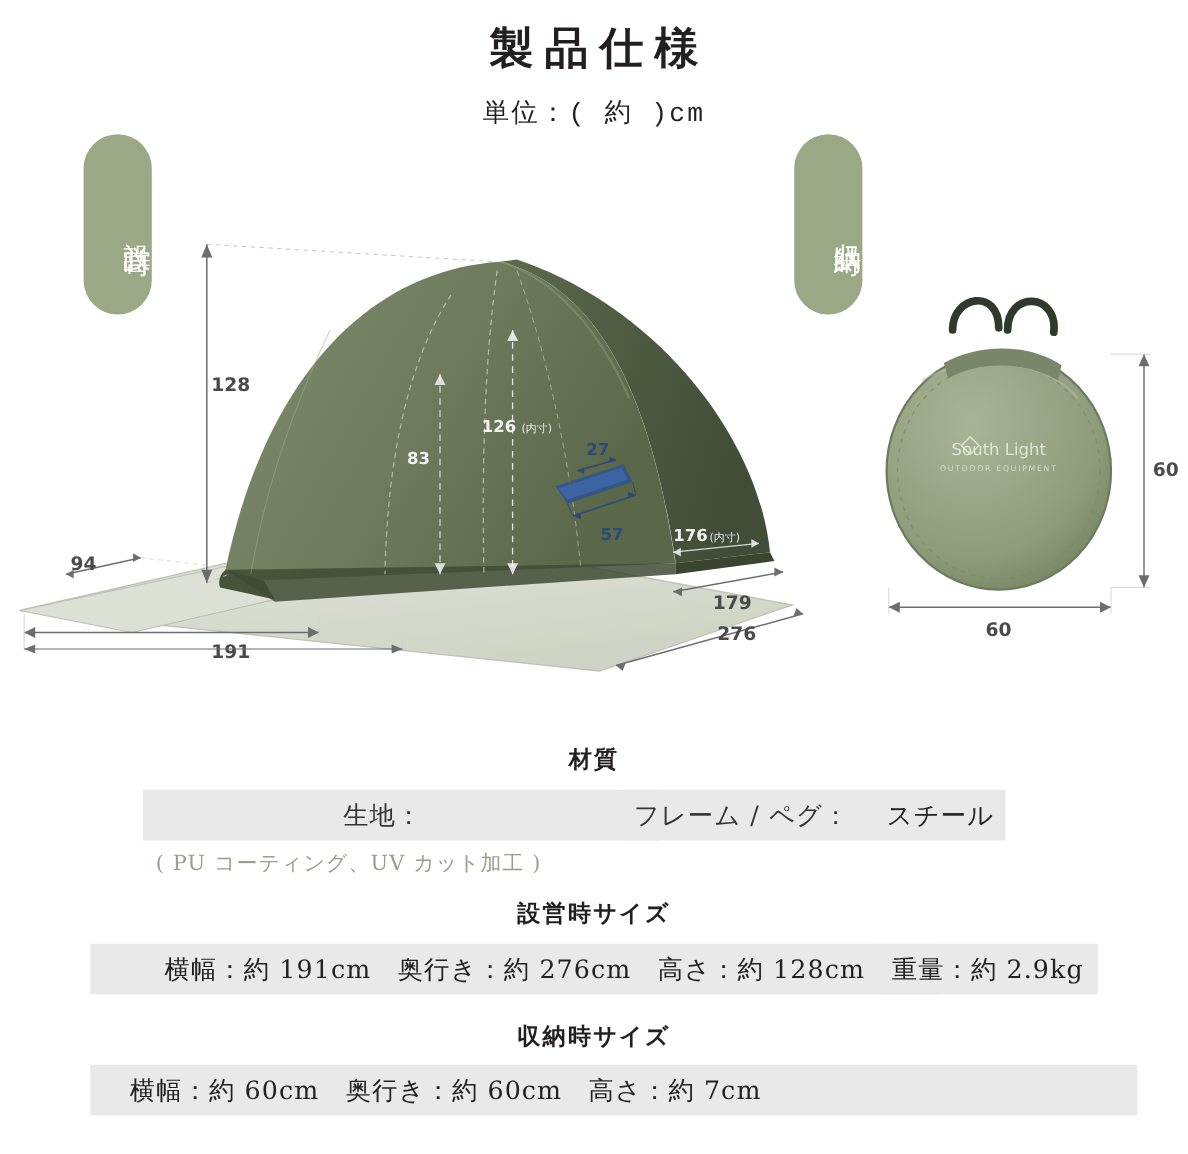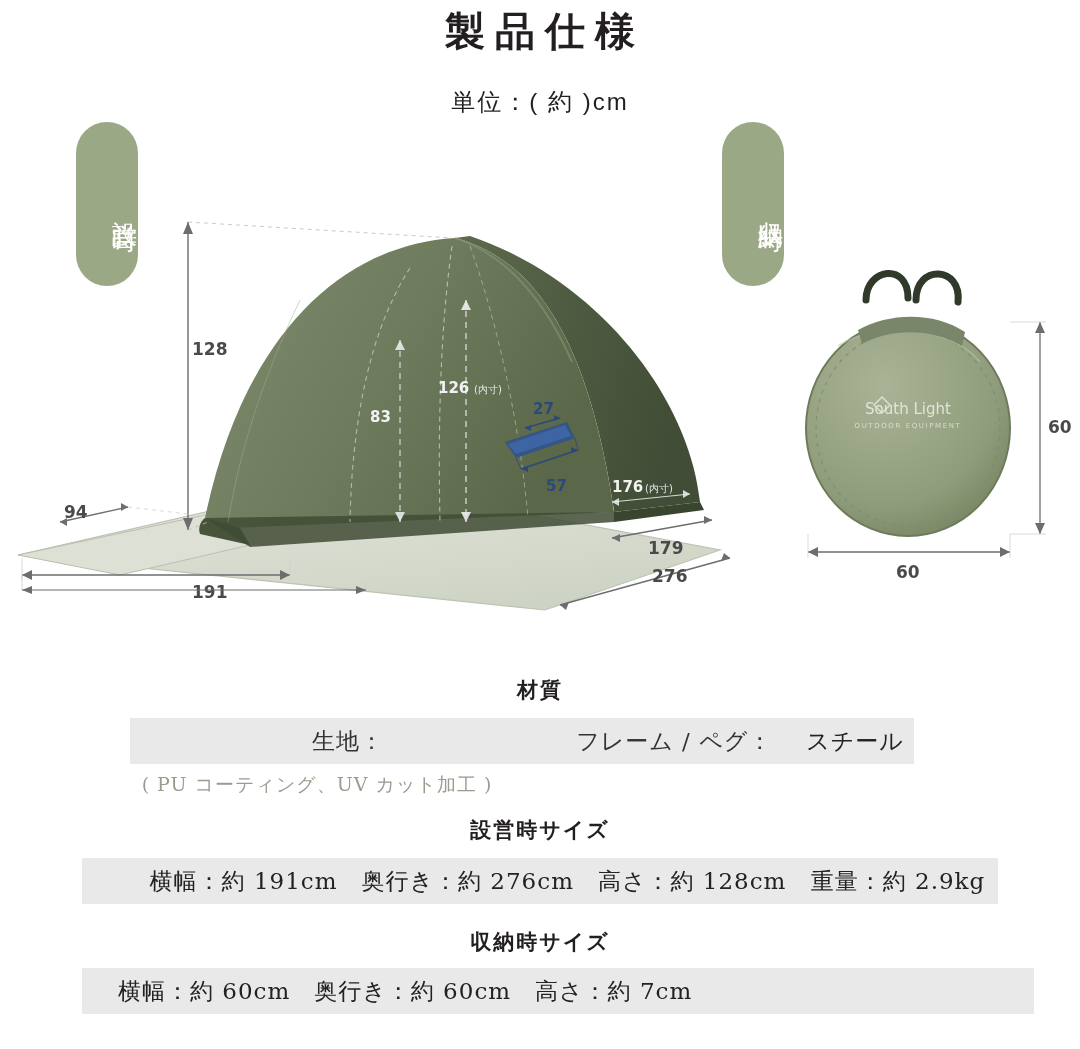--- a/index.html
+++ b/index.html
@@ -12,39 +12,39 @@
     height: 1049px;
     position: relative;
     font-family: "Liberation Serif", serif;
     color: #231f20;
     overflow: hidden;
   }
 
   
   .page-title {
     position: absolute;
-    top: 4px;
+    top: 16px;
     left: 0;
     width: 1080px;
     text-align: center;
     font-size: 40px;
     font-weight: bold;
     letter-spacing: 10px;
     text-indent: 10px;
     font-family: "DejaVu Serif", serif;
   }
   .unit-note {
     position: absolute;
     top: 86px;
     left: 0;
     width: 1080px;
     text-align: center;
     font-size: 24px;
     letter-spacing: 2px;
-    font-family: Liberation Sans, sans-serif;
+    font-family: Liberation Mono, monospace;
   }
 
   
   .pill {
     position: absolute;
     width: 62px;
     border-radius: 31px;
     background: #9aa885;
     color: #ffffff;
     text-align: center;

